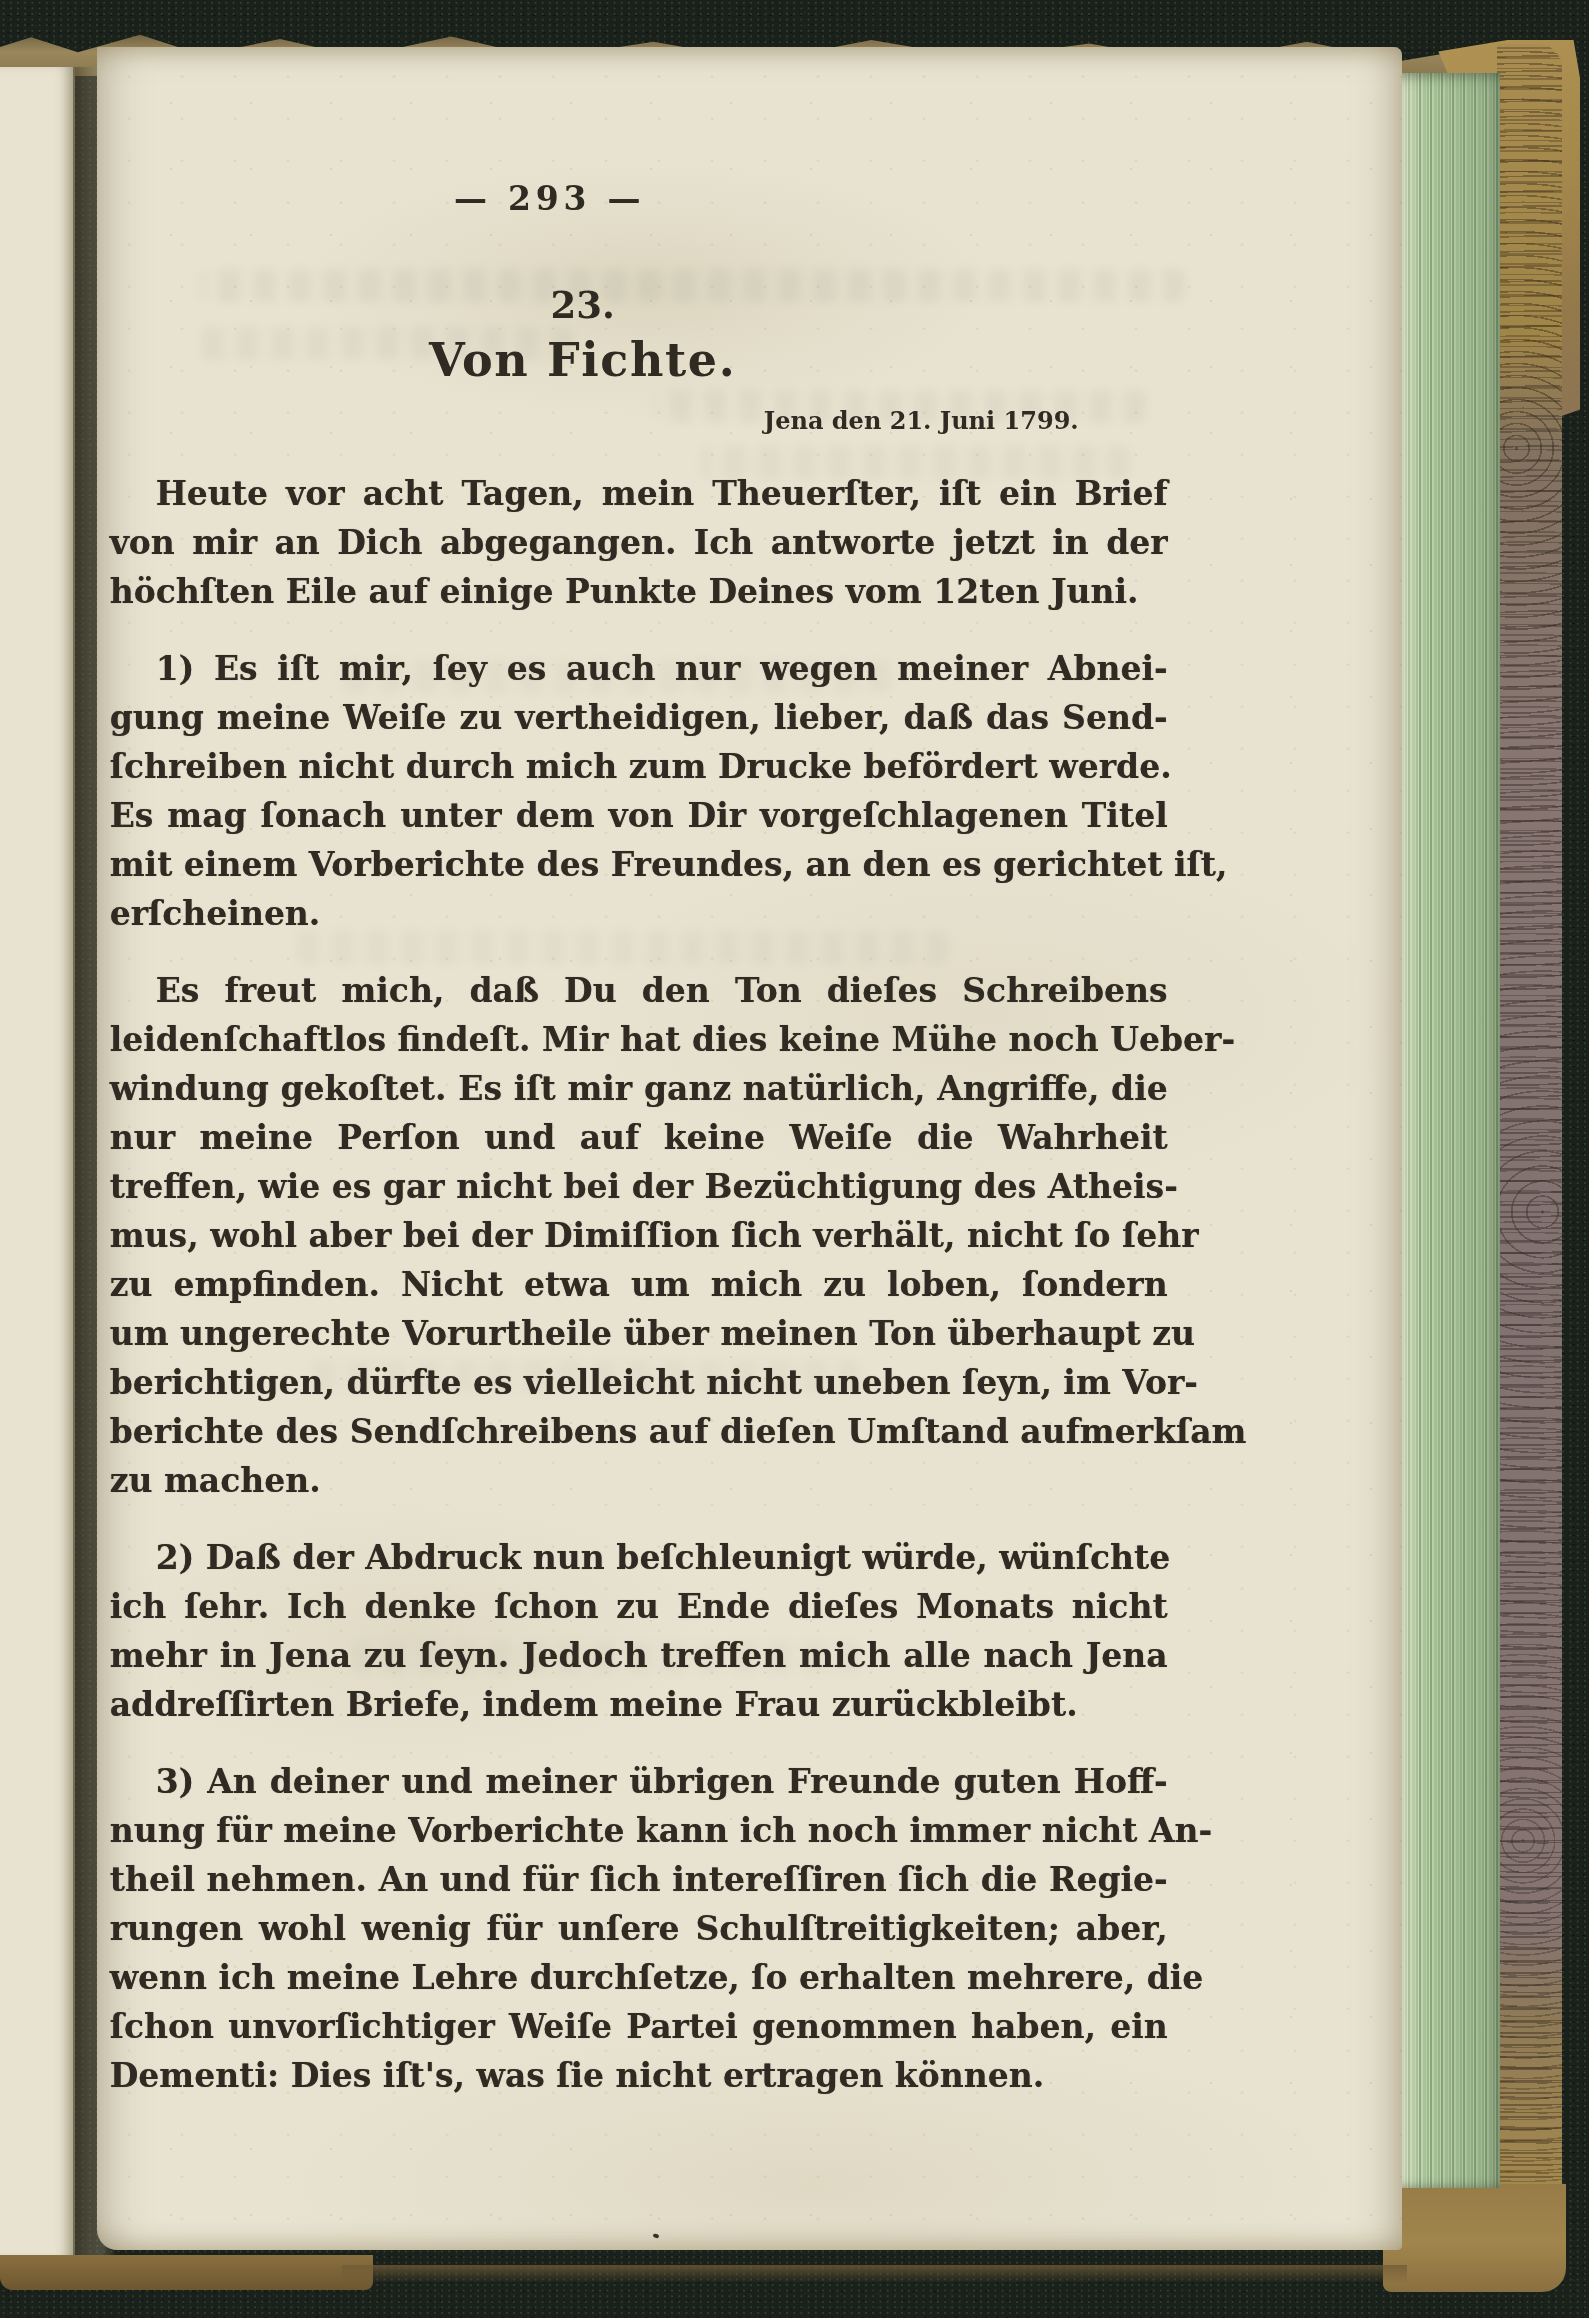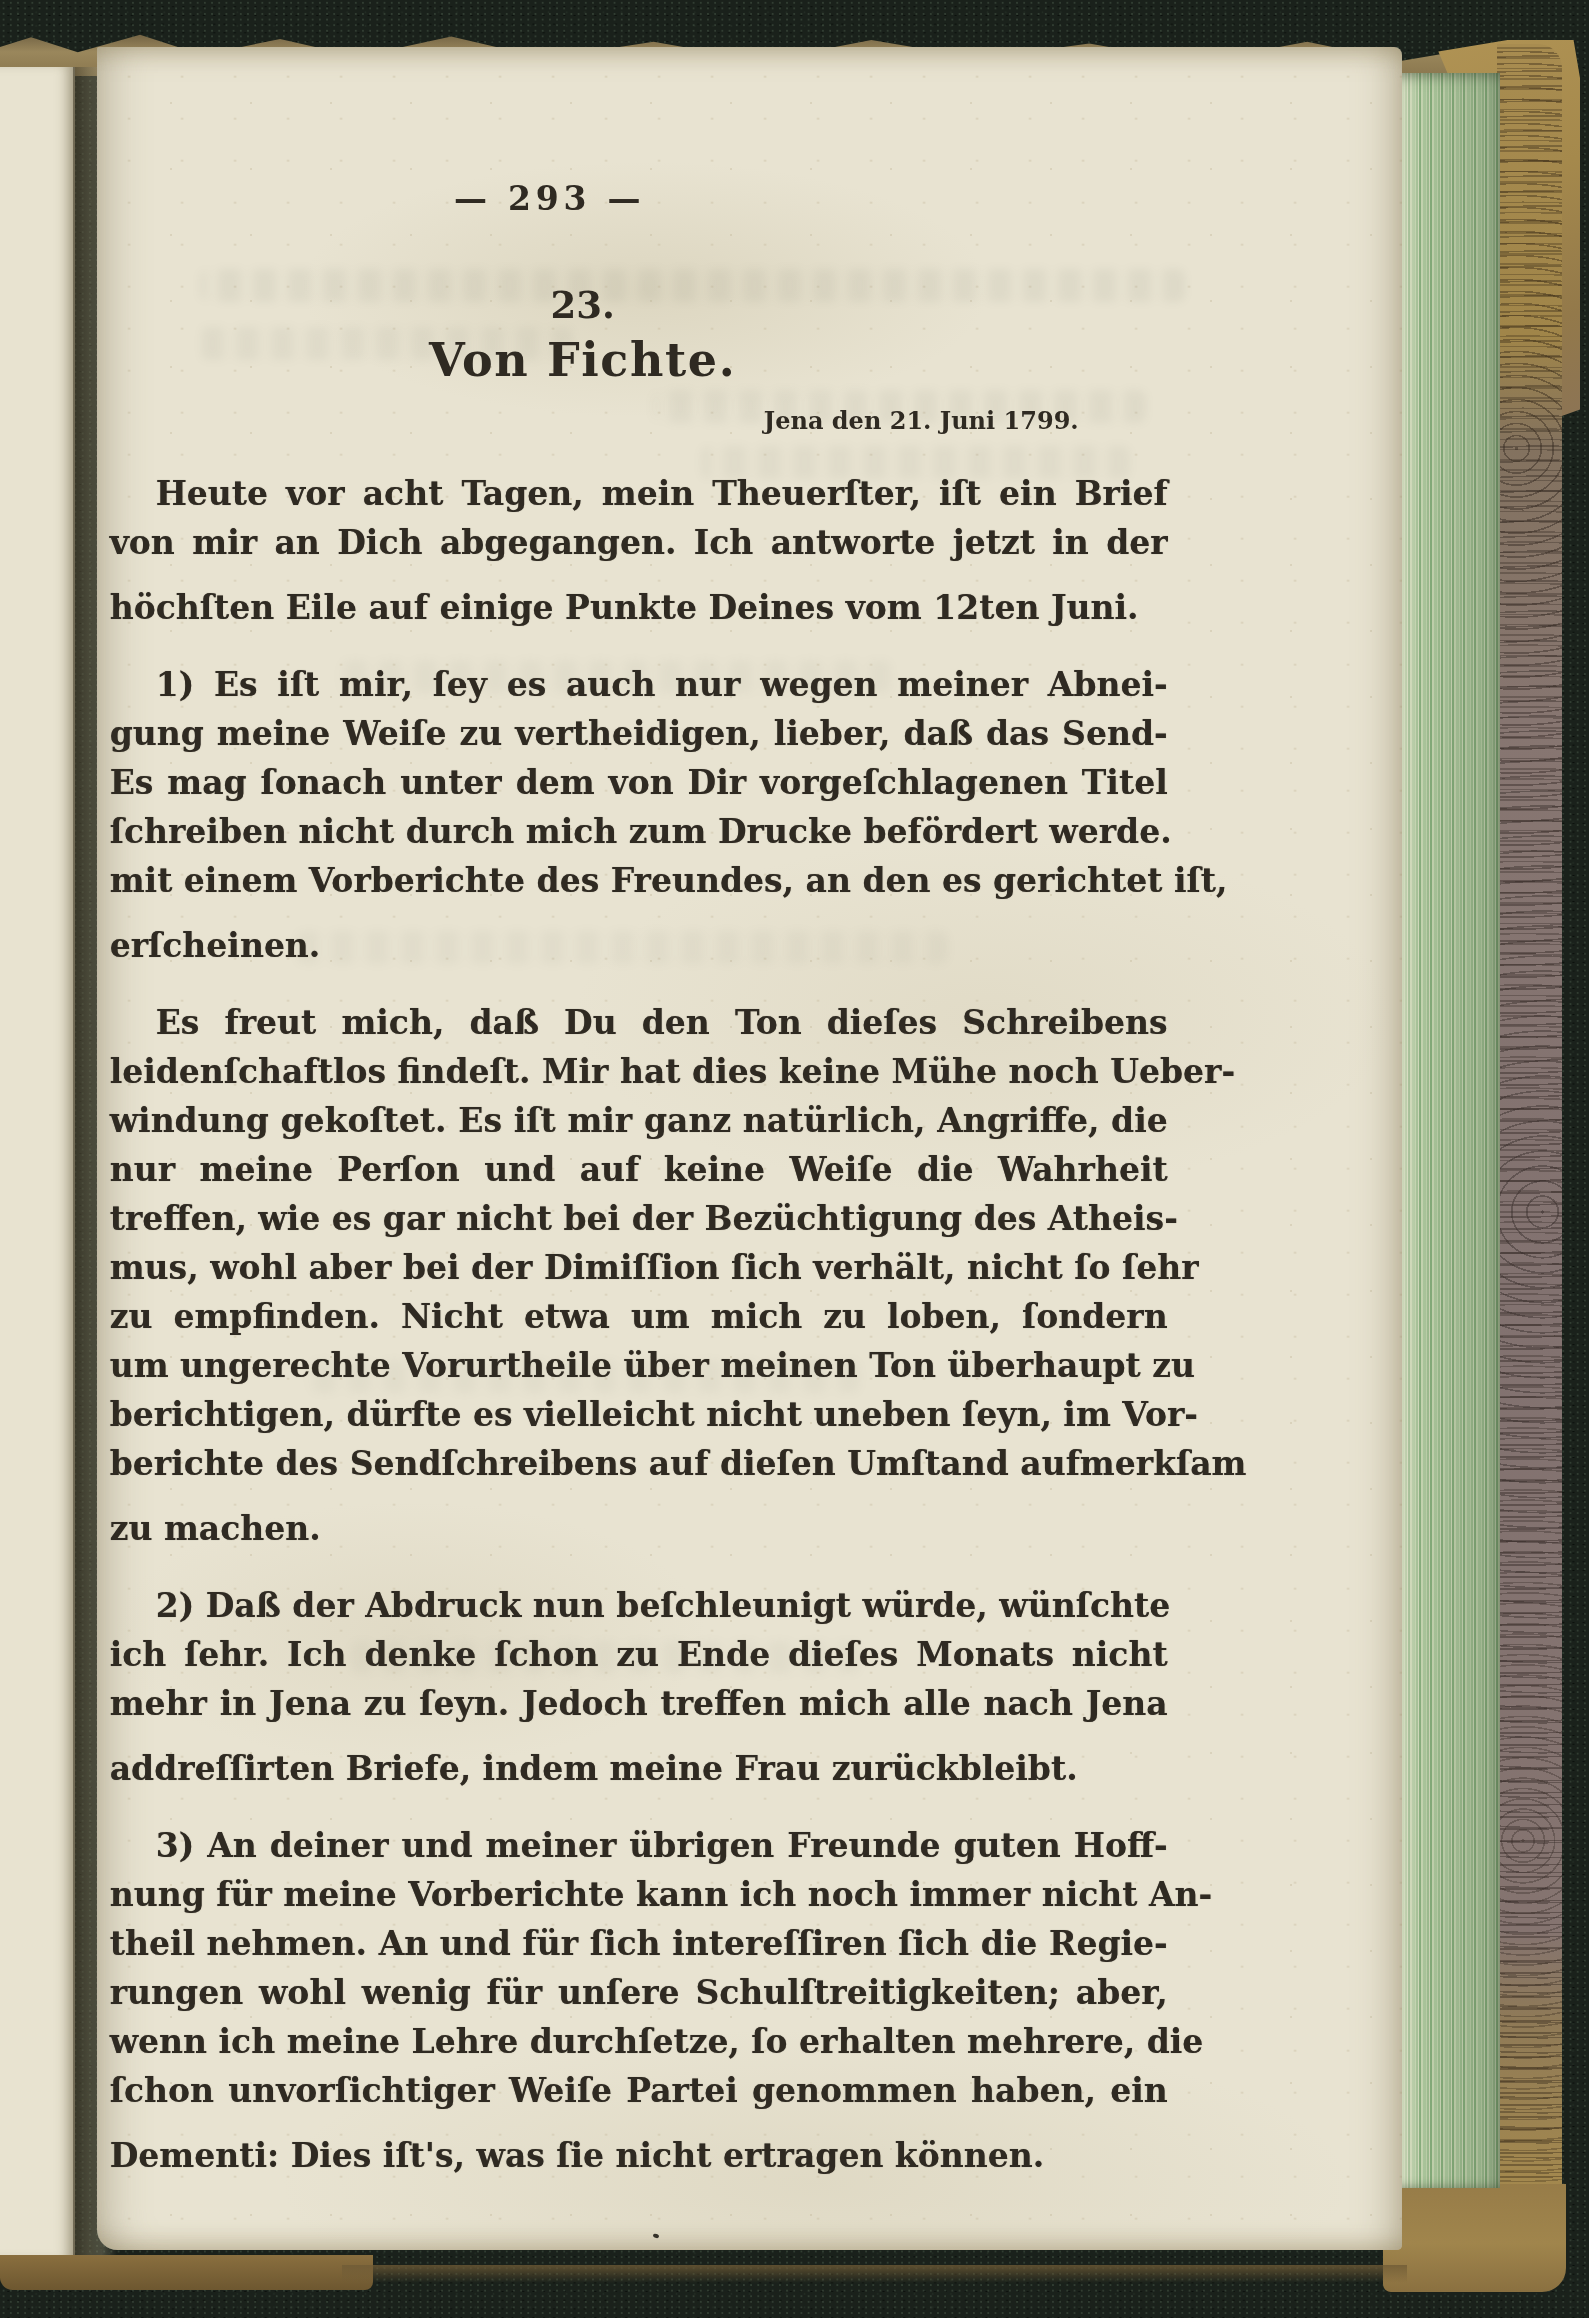--- a/index.html
+++ b/index.html
@@ -127,21 +127,21 @@
   }
 
   .body { margin-top:12.7px; font-size:33px; font-weight:700; }
   .para + .para { margin-top:14.3px; }
   .line {
     line-height:49px; white-space:nowrap;
     text-align:justify; text-align-last:justify;
     text-shadow:0 0 0.8px rgba(44,38,28,.55);
   }
   .line:first-child { text-indent:46px;margin-top:28px; }
-  .line.last { text-align-last:left;margin-top:16px; }
+  .line.last { text-align-last:left; }
 </style>
 </head>
 <body>
 
 <div class="scan">
   <div class="top-edge"></div>
   <div class="cover-flap"></div>
   <div class="cover-strip"></div>
   <div class="fore-edge-bottom"></div>
   <div class="fore-edge"></div>
@@ -168,22 +168,22 @@
       <div class="dateline">Jena den 21. Juni 1799.</div>
       <div class="body" id="letter-body">
           <div class="para">
             <div class="line">Heute vor acht Tagen, mein Theuerſter, iſt ein Brief</div>
             <div class="line">von mir an Dich abgegangen. Ich antworte jetzt in der</div>
             <div class="line last">höchſten Eile auf einige Punkte Deines vom 12ten Juni.</div>
           </div>
           <div class="para">
             <div class="line">1) Es iſt mir, ſey es auch nur wegen meiner Abnei-</div>
             <div class="line">gung meine Weiſe zu vertheidigen, lieber, daß das Send-</div>
+            <div class="line">ſchreiben nicht durch mich zum Drucke befördert werde.</div>
             <div class="line">Es mag ſonach unter dem von Dir vorgeſchlagenen Titel</div>
-            <div class="line">ſchreiben nicht durch mich zum Drucke befördert werde.</div>
             <div class="line">mit einem Vorberichte des Freundes, an den es gerichtet iſt,</div>
             <div class="line last">erſcheinen.</div>
           </div>
           <div class="para">
             <div class="line">Es freut mich, daß Du den Ton dieſes Schreibens</div>
             <div class="line">leidenſchaftlos findeſt. Mir hat dies keine Mühe noch Ueber-</div>
             <div class="line">windung gekoſtet. Es iſt mir ganz natürlich, Angriffe, die</div>
             <div class="line">nur meine Perſon und auf keine Weiſe die Wahrheit</div>
             <div class="line">treffen, wie es gar nicht bei der Bezüchtigung des Atheis-</div>
             <div class="line">mus, wohl aber bei der Dimiſſion ſich verhält, nicht ſo ſehr</div>

